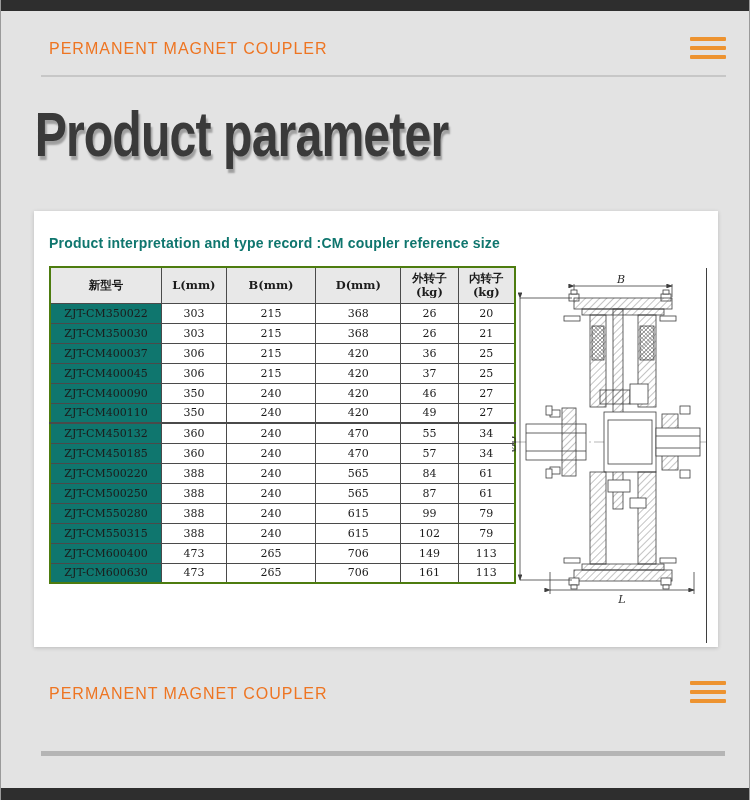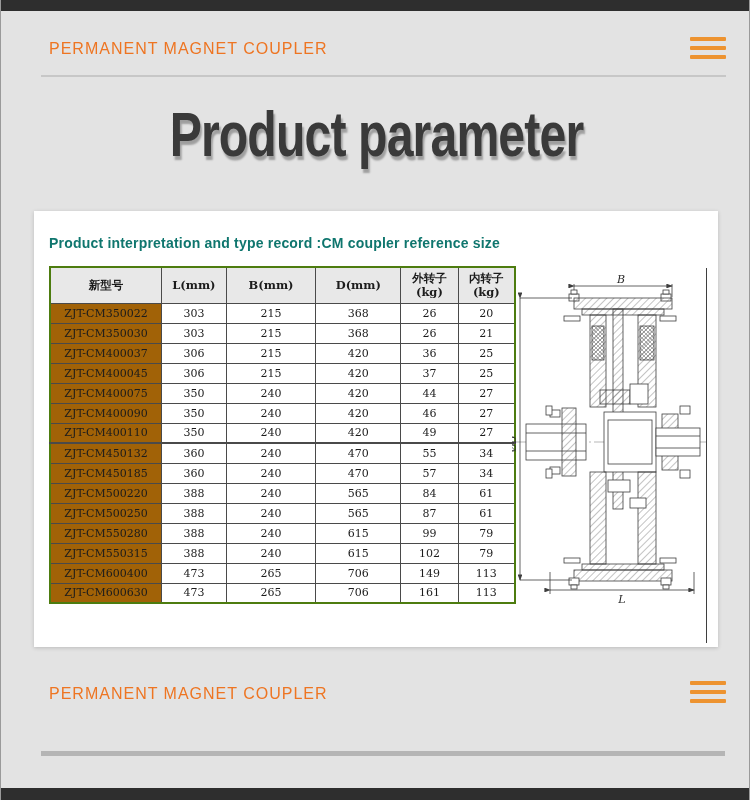--- a/index.html
+++ b/index.html
@@ -33,21 +33,21 @@
   .hamburger{position:absolute;right:23px;width:36px;cursor:pointer;}
   .hamburger.top{top:37px;}
   .hamburger.bottom{top:681px;}
   .hamburger span{display:block;height:4px;margin-bottom:5px;background:var(--accent-icon);border-radius:1px;}
   .hamburger span:last-child{margin-bottom:0;}
 
   .divider{position:absolute;background:#c7c7c7;}
   .divider.d1{left:40px;right:23px;top:75px;height:2px;}
   .divider.d2{left:40px;right:24px;top:751px;height:5px;background:#b5b5b5;}
 
-  .hero{position:absolute;top:102px;left:0;width:750px;text-align:center;}
+  .hero{position:absolute;top:102px;left:0;width:750px;text-align:left;}
   .hero .t{
     display:inline-block;
     font-size:56px;font-weight:bold;color:#3a3a3a;
     letter-spacing:-1px;
     transform:scale(0.86,1.12);
     text-shadow:2px 3px 2px rgba(0,0,0,0.30);
     white-space:nowrap;
   }
 
   .card{
@@ -67,21 +67,21 @@
     font-family:"DejaVu Serif","Liberation Serif",serif;
     font-size:11px;color:#1c1c1c;
     border:2px solid #4d7c0f;
   }
   .spec-table th,.spec-table td{
     border:1px solid #4a4a4a;text-align:center;vertical-align:middle;
     overflow:hidden;white-space:nowrap;
   }
   .spec-table th{height:36px;background:#e8e8e8;font-weight:600;font-size:11.5px;line-height:1.25;}
   .spec-table td{height:20px;background:#ffffff;}
-  .spec-table td.model{background:#a16207;}
+  .spec-table td.model{background:#0f766e;}
   .spec-table tr.thick td{border-bottom-width:2px;margin-left:10px;}
   .col0{width:24.0%}.col1{width:13.9%}.col2{width:19.3%}
   .col3{width:18.2%}.col4{width:12.4%}.col5{width:12.2%}
 
   .drawing-wrap{position:absolute;left:478px;top:61px;width:196px;height:334px;}
   .drawing-right-border{position:absolute;left:672px;top:57px;width:1px;height:375px;background:#3f3f3f;}
   svg text{font-family:"DejaVu Serif","Liberation Serif",serif;fill:#2b2b2b;}
 </style>
 </head>
 <body>
@@ -161,28 +161,20 @@
           <td>36</td>
           <td>25</td>
         </tr>
         <tr>
           <td class="model">ZJT-CM400045</td>
           <td>306</td>
           <td>215</td>
           <td>420</td>
           <td>37</td>
           <td>25</td>
-        </tr>
-        <tr>
-          <td class="model">ZJT-CM400075</td>
-          <td>350</td>
-          <td>240</td>
-          <td>420</td>
-          <td>44</td>
-          <td>27</td>
         </tr>
         <tr>
           <td class="model">ZJT-CM400090</td>
           <td>350</td>
           <td>240</td>
           <td>420</td>
           <td>46</td>
           <td>27</td>
         </tr>
         <tr class="thick">

